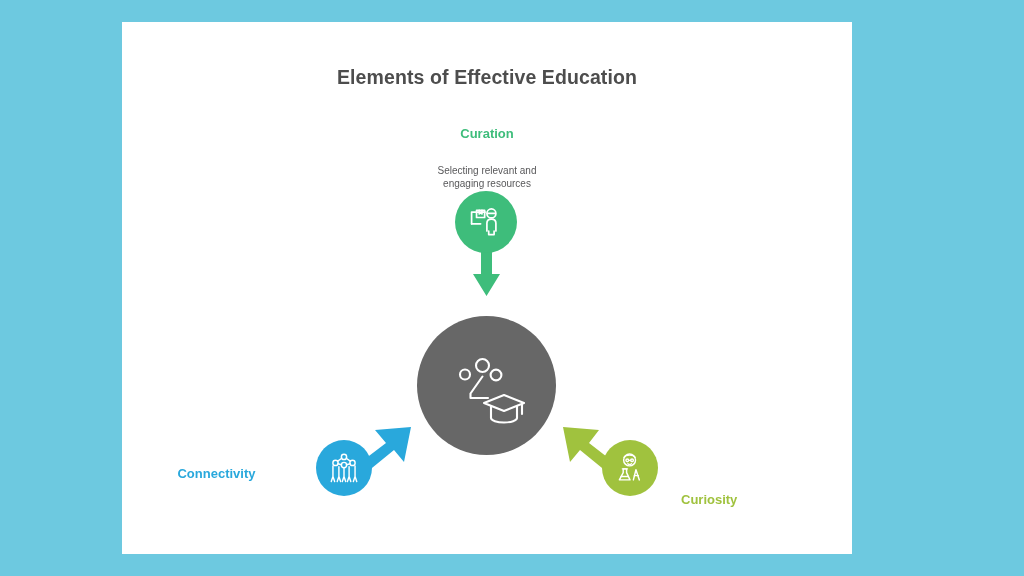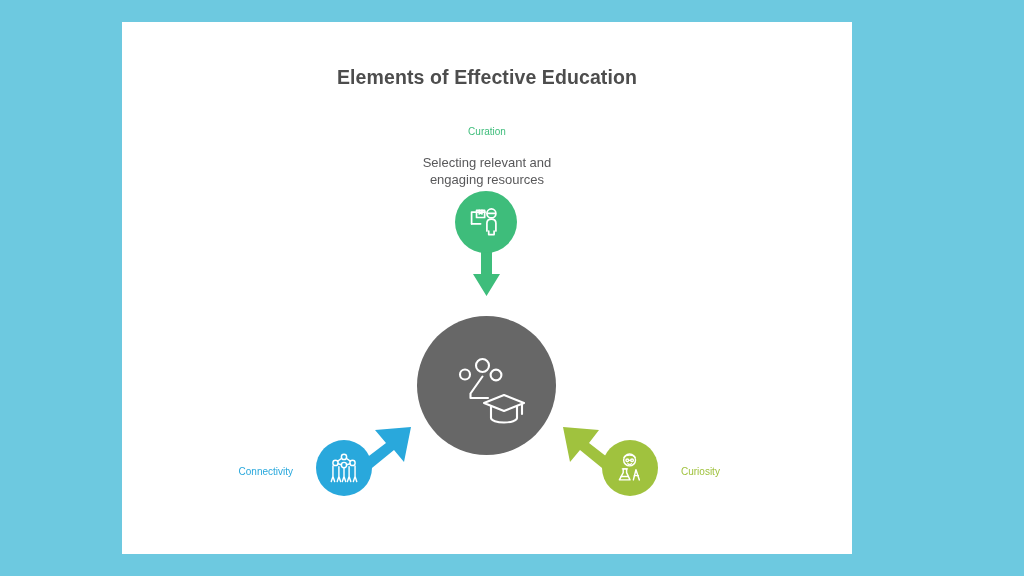--- a/index.html
+++ b/index.html
@@ -26,29 +26,29 @@
     font-size:19.5px;
     font-weight:bold;
     color:#4d4d4d;
     letter-spacing:0.1px;
   }
 
   
   .node { position:absolute; }
 
   .node-label {
+    font-size:13px;
+    font-weight:bold;
+    line-height:1.25;
+  }
+  .node-desc {
     font-size:10px;
-    font-weight:normal;
-    line-height:1.25;
-  }
-  .node-desc {
-    font-size:13px;
     color:#58585a;
     line-height:1.32;
-    margin-top:15px;
+    margin-top:22px;
     white-space:pre-line;
   }
 
   .circle {
     position:absolute;
     border-radius:50%;
     display:flex;
     align-items:center;
     justify-content:center;
   }
@@ -72,33 +72,33 @@
   .curation-circle {
     left:455px; top:191px;
     width:62px; height:62px;
     background:#3ebd7b;
   }
 
   
   .connectivity-text {
     left:140px; top:466px;
     width:153px;
-    text-align:right;
+    text-align:center;
   }
   .connectivity-text .node-label { color:#29a8dc; }
 
   .connectivity-circle {
     left:316px; top:440px;
     width:56px; height:56px;
     background:#29a8dc;
   }
 
   
   .curiosity-text {
-    left:681px; top:466px;
+    left:681px; top:492px;
     width:160px;
     text-align:left;
   }
   .curiosity-text .node-label { color:#a0c23e; }
 
   .curiosity-circle {
     left:602px; top:440px;
     width:56px; height:56px;
     background:#a0c23e;
   }

